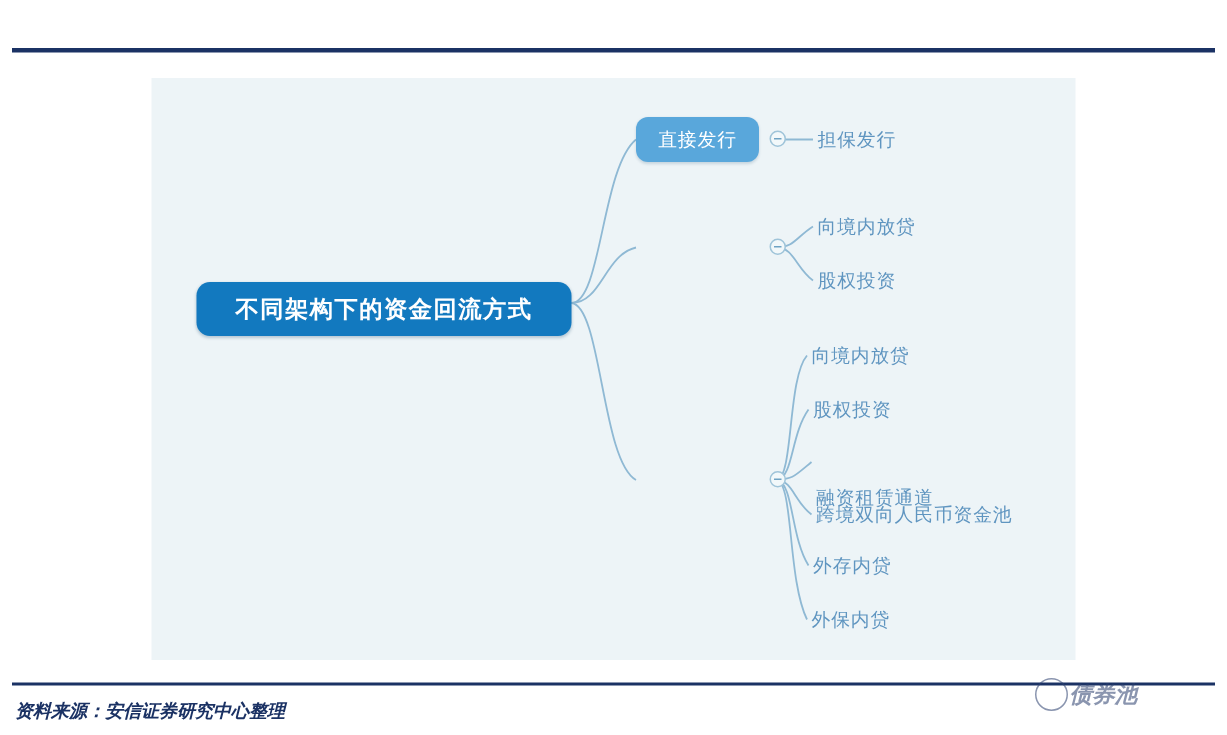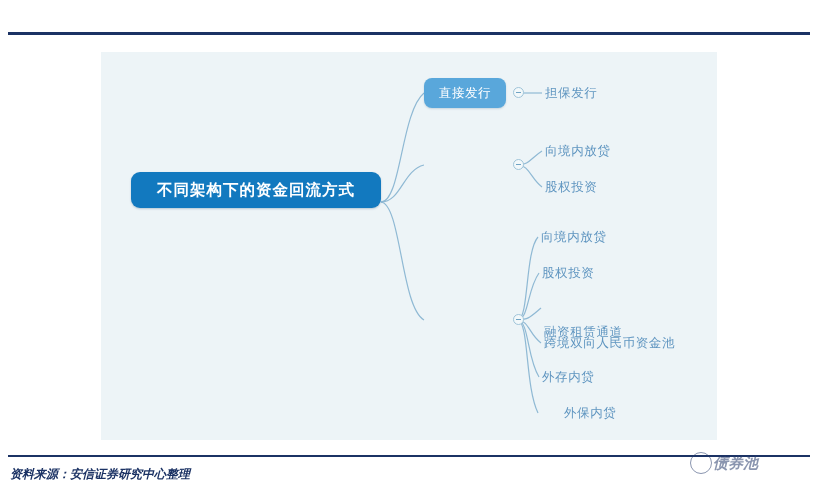--- a/index.html
+++ b/index.html
@@ -61,21 +61,21 @@
     position: absolute;
     display: flex;
     align-items: center;
     justify-content: center;
     color: #ffffff;
     white-space: nowrap;
     box-sizing: border-box;
   }
   #root-node {
     left: 30px;
-    top: 120px;
+    top: 136px;
     width: 250px;
     height: 36px;
     background: #1279bf;
     border-radius: 9px;
     font-size: 15.5px;
     font-weight: bold;
     letter-spacing: 1px;
     font-family: "Liberation Sans", "DejaVu Sans", sans-serif;
     box-shadow: 0 1px 2px rgba(20,70,110,0.25);
     text-align: right;
@@ -217,21 +217,21 @@
   <div class="leaf-label" style="left:444px; top:34px;">担保发行</div>
 
   <div class="leaf-label" style="left:444px; top:92px;">向境内放贷</div>
   <div class="leaf-label" style="left:444px; top:128px;">股权投资</div>
 
   <div class="leaf-label" style="left:440px; top:178px;">向境内放贷</div>
   <div class="leaf-label" style="left:441px; top:214px;">股权投资</div>
   <div class="leaf-label" style="left:443px; top:249px;margin-top:24px;">融资租赁通道</div>
   <div class="leaf-label" style="left:443px; top:284px;">跨境双向人民币资金池</div>
   <div class="leaf-label" style="left:441px; top:318px;text-align:right;">外存内贷</div>
-  <div class="leaf-label" style="left:463px; top:354px;">外保内贷</div>
+  <div class="leaf-label" style="left:440px; top:354px;">外保内贷</div>
 
 </div>
 
 <div id="footer-rule"></div>
 <div id="footer-source">资料来源：安信证券研究中心整理</div>
 
 <div id="watermark">
   <div id="watermark-icon"></div>
   <div id="watermark-text">债券池</div>
 </div>

